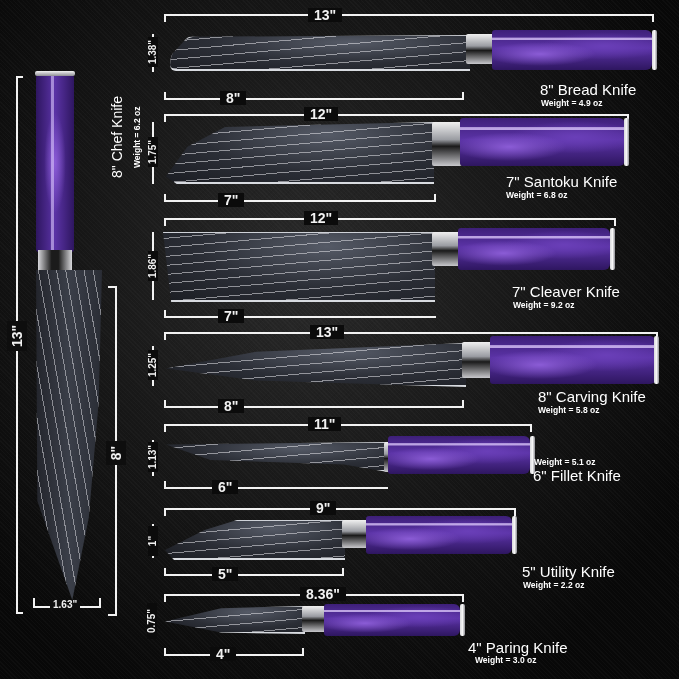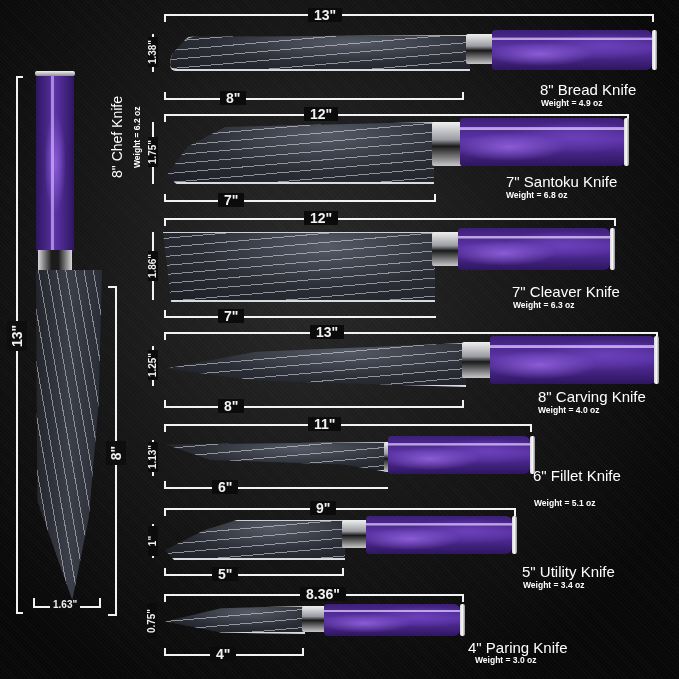--- a/index.html
+++ b/index.html
@@ -153,21 +153,21 @@
   <div class="blade" style="left:163px; top:232px; width:272px; height:70px; clip-path: polygon(0 0, 100% 0, 100% 100%, 3% 100%);"></div>
   <div class="bolster" style="left:432px; top:232px; width:28px; height:34px;"></div>
   <div class="handle" style="left:458px; top:228px; width:152px; height:42px;"></div>
   <div class="cap" style="left:610px; top:228px; height:42px;"></div>
 
   <div class="hline" style="left:164px; top:316px; width:272px;"></div>
   <div class="tick-v" style="left:164px; top:310px;"></div>
   <div class="dim" style="left:218px; top:309px; background:#0b0b0b; padding:0 6px;">7"</div>
 
   <div class="name" style="left:512px; top:284px;">7" Cleaver Knife</div>
-  <div class="weight" style="left:513px; top:301px;">Weight = 6.3 oz</div>
+  <div class="weight" style="left:513px; top:301px;">Weight = 9.2 oz</div>
 </div>
 
 <div>
   <div class="hline" style="left:164px; top:332px; width:494px;"></div>
   <div class="tick-v" style="left:164px; top:332px;"></div>
   <div class="tick-v" style="left:656px; top:332px;"></div>
   <div class="dim" style="left:310px; top:325px; background:#0b0b0b; padding:0 6px;">13"</div>
 
   <div class="vline" style="left:152px; top:346px; height:40px;"></div>
   <div class="dim dim-small rot" style="left:138px; top:360px; width:30px; text-align:center; background:#0b0b0b;">1.25"</div>
@@ -176,21 +176,21 @@
   <div class="bolster" style="left:462px; top:342px; width:30px; height:36px;"></div>
   <div class="handle" style="left:490px; top:336px; width:166px; height:48px;"></div>
   <div class="cap" style="left:654px; top:336px; height:48px;"></div>
 
   <div class="hline" style="left:164px; top:406px; width:300px;"></div>
   <div class="tick-v" style="left:164px; top:400px;"></div>
   <div class="tick-v" style="left:462px; top:400px;"></div>
   <div class="dim" style="left:218px; top:399px; background:#0b0b0b; padding:0 6px;">8"</div>
 
   <div class="name" style="left:538px; top:389px;">8" Carving Knife</div>
-  <div class="weight" style="left:538px; top:406px;">Weight = 4.0 oz</div>
+  <div class="weight" style="left:538px; top:406px;">Weight = 5.8 oz</div>
 </div>
 
 <div>
   <div class="hline" style="left:164px; top:424px; width:368px;"></div>
   <div class="tick-v" style="left:164px; top:424px;"></div>
   <div class="tick-v" style="left:530px; top:424px;"></div>
   <div class="dim" style="left:308px; top:417px; background:#0b0b0b; padding:0 6px;">11"</div>
 
   <div class="vline" style="left:152px; top:440px; height:36px;"></div>
   <div class="dim dim-small rot" style="left:138px; top:452px; width:30px; text-align:center; background:#0b0b0b;">1.13"</div>
@@ -198,21 +198,21 @@
   <div class="blade" style="left:166px; top:442px; width:222px; height:30px; clip-path: polygon(0 8%, 100% 0, 100% 100%, 80% 75%, 20% 60%);"></div>
   <div class="bolster" style="left:384px; top:442px; width:26px; height:30px;"></div>
   <div class="handle" style="left:388px; top:436px; width:142px; height:38px;"></div>
   <div class="cap" style="left:530px; top:436px; height:38px;"></div>
 
   <div class="hline" style="left:164px; top:487px; width:224px;"></div>
   <div class="tick-v" style="left:164px; top:481px;"></div>
   <div class="dim" style="left:212px; top:480px; background:#0b0b0b; padding:0 6px;">6"</div>
 
   <div class="name" style="left:533px; top:468px;">6" Fillet Knife</div>
-  <div class="weight" style="left:534px; top:499px;">Weight = 5.1 oz</div>
+  <div class="weight" style="left:534px; top:458px;">Weight = 5.1 oz</div>
 </div>
 
 <div>
   <div class="hline" style="left:164px; top:508px; width:352px;"></div>
   <div class="tick-v" style="left:164px; top:508px;"></div>
   <div class="tick-v" style="left:514px; top:508px;"></div>
   <div class="dim" style="left:310px; top:501px; background:#0b0b0b; padding:0 6px;">9"</div>
 
   <div class="vline" style="left:152px; top:524px; height:34px;"></div>
   <div class="dim dim-small rot" style="left:138px; top:536px; width:30px; text-align:center; background:#0b0b0b;">1"</div>
@@ -221,21 +221,21 @@
   <div class="bolster" style="left:342px; top:520px; width:26px; height:28px;"></div>
   <div class="handle" style="left:366px; top:516px; width:146px; height:38px;"></div>
   <div class="cap" style="left:512px; top:516px; height:38px;"></div>
 
   <div class="hline" style="left:164px; top:574px; width:180px;"></div>
   <div class="tick-v" style="left:164px; top:568px;"></div>
   <div class="tick-v" style="left:342px; top:568px;"></div>
   <div class="dim" style="left:212px; top:567px; background:#0b0b0b; padding:0 6px;">5"</div>
 
   <div class="name" style="left:522px; top:564px;">5" Utility Knife</div>
-  <div class="weight" style="left:523px; top:581px;">Weight = 3.4 oz</div>
+  <div class="weight" style="left:523px; top:581px;">Weight = 2.2 oz</div>
 </div>
 
 <div>
   <div class="hline" style="left:164px; top:594px; width:300px;"></div>
   <div class="tick-v" style="left:164px; top:594px;"></div>
   <div class="tick-v" style="left:462px; top:594px;"></div>
   <div class="dim" style="left:300px; top:587px; background:#0b0b0b; padding:0 6px;">8.36"</div>
 
   <div class="vline" style="left:152px; top:606px; height:30px;"></div>
   <div class="dim dim-small rot" style="left:134px; top:616px; width:36px; text-align:center; background:#0b0b0b;">0.75"</div>

